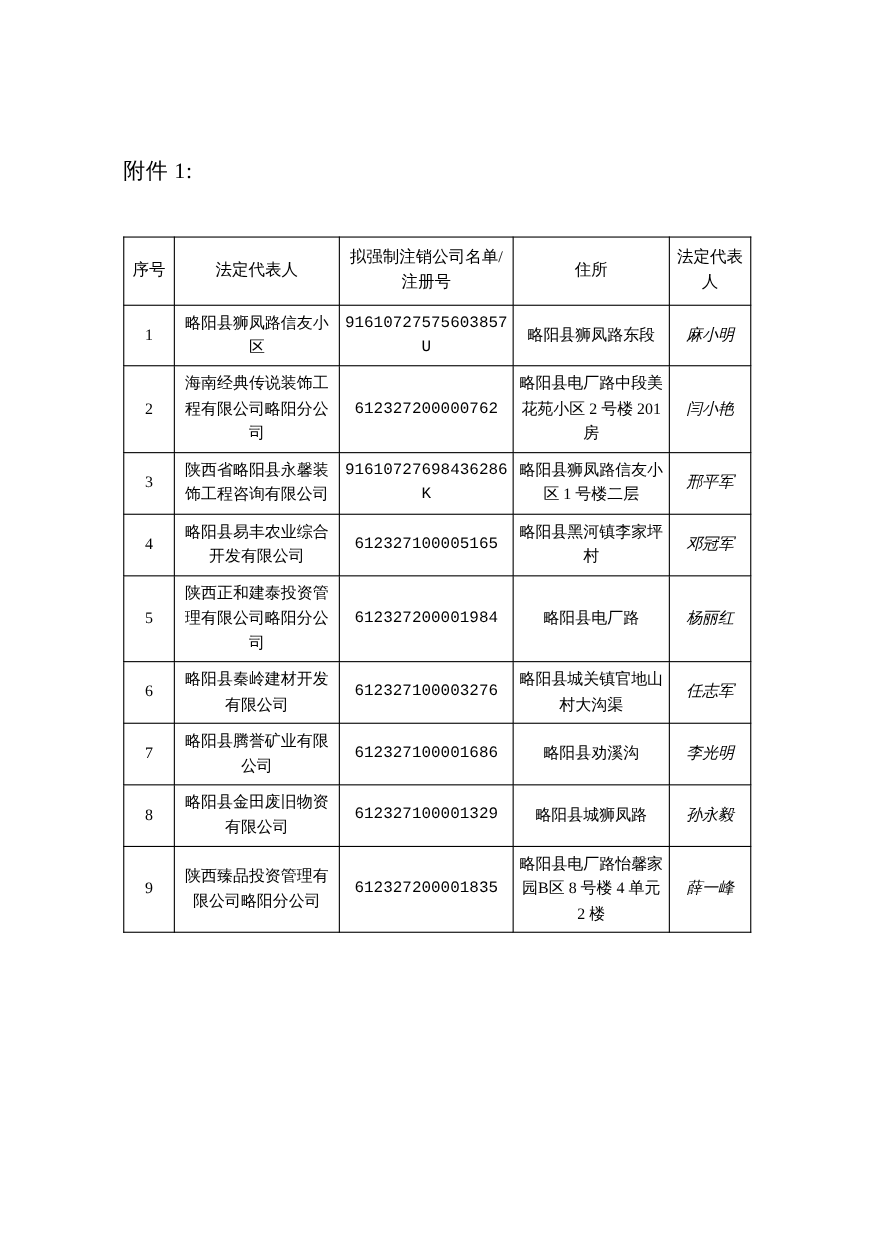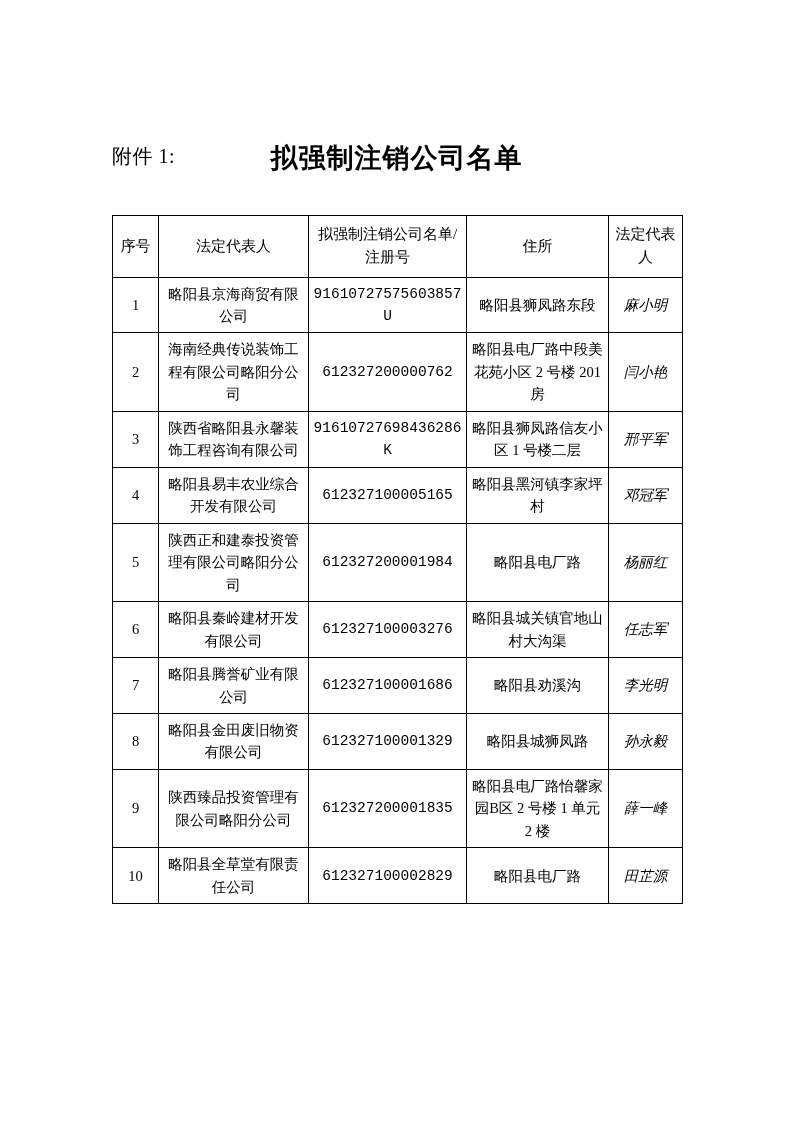--- a/index.html
+++ b/index.html
@@ -82,21 +82,20 @@
   }
   td.rep { font-size: 15px; font-style: italic; }
 </style>
 </head>
 <body>
 
 <div class="page">
 
   <div class="attachment-label">附件 1:</div>
 
-  <div class="doc-title">拟强制注销公司名单</div>
 
   <div class="table-wrap">
     <table class="list">
       <colgroup>
         <col class="c-idx">
         <col class="c-name">
         <col class="c-code">
         <col class="c-addr">
         <col class="c-rep">
       </colgroup>
@@ -105,21 +104,21 @@
           <th>序号</th>
           <th>法定代表人</th>
           <th>拟强制注销公司名单/注册号</th>
           <th>住所</th>
           <th>法定代表人</th>
         </tr>
       </thead>
       <tbody id="table-body">
         <tr>
           <td class="idx">1</td>
-          <td class="name">略阳县京海商贸有限公司</td>
+          <td class="name">略阳县狮凤路信友小区</td>
           <td class="code">91610727575603857U</td>
           <td class="addr">略阳县狮凤路东段</td>
           <td class="rep">麻小明</td>
         </tr>
         <tr>
           <td class="idx">2</td>
           <td class="name">海南经典传说装饰工程有限公司略阳分公司</td>
           <td class="code">612327200000762</td>
           <td class="addr">略阳县电厂路中段美花苑小区 2 号楼 201 房</td>
           <td class="rep">闫小艳</td>
@@ -163,27 +162,20 @@
           <td class="idx">8</td>
           <td class="name">略阳县金田废旧物资有限公司</td>
           <td class="code">612327100001329</td>
           <td class="addr">略阳县城狮凤路</td>
           <td class="rep">孙永毅</td>
         </tr>
         <tr>
           <td class="idx">9</td>
           <td class="name">陕西臻品投资管理有限公司略阳分公司</td>
           <td class="code">612327200001835</td>
-          <td class="addr">略阳县电厂路怡馨家园B区 2 号楼 1 单元 2 楼</td>
+          <td class="addr">略阳县电厂路怡馨家园B区 8 号楼 4 单元 2 楼</td>
           <td class="rep">薛一峰</td>
-        </tr>
-        <tr>
-          <td class="idx">10</td>
-          <td class="name">略阳县全草堂有限责任公司</td>
-          <td class="code">612327100002829</td>
-          <td class="addr">略阳县电厂路</td>
-          <td class="rep">田芷源</td>
         </tr>
       </tbody>
     </table>
   </div>
 
 </div>
 
 </body></html>

